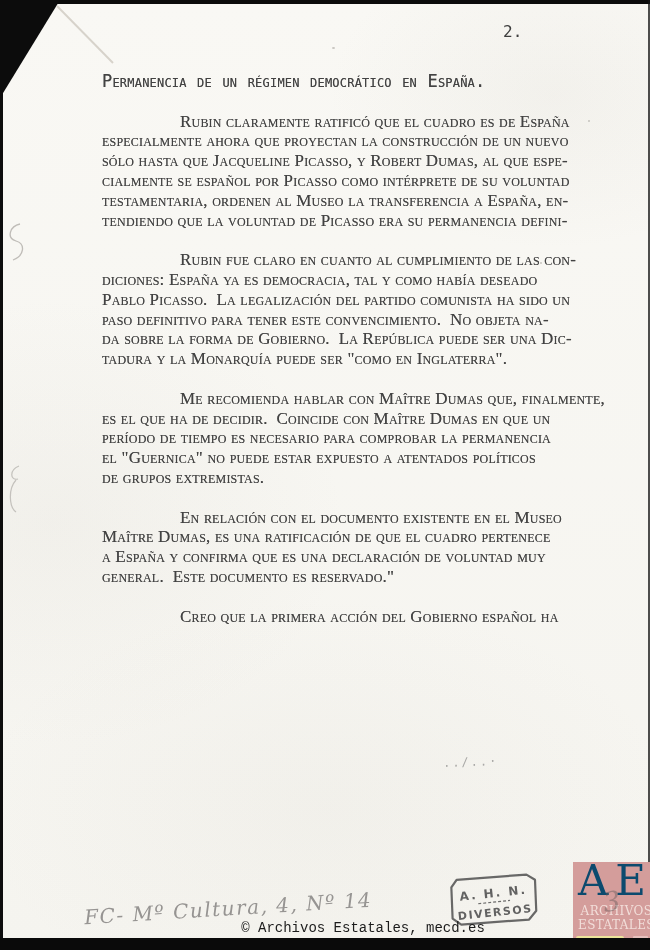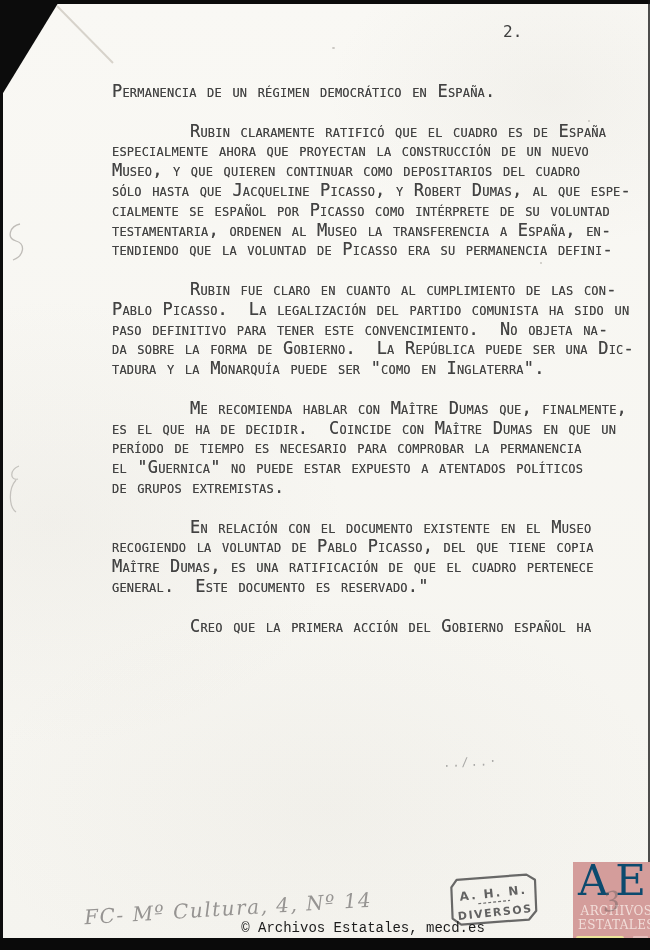--- a/index.html
+++ b/index.html
@@ -19,22 +19,22 @@
   .bottom-band{position:absolute;left:0;top:938px;width:650px;height:12px;background:#0a0a0a;}
   .corner-svg{position:absolute;left:0;top:0;}
   
   .doc-body{
     position:absolute;left:95px;top:65px;width:472px;
     font-family:"DejaVu Sans Mono","Liberation Mono",monospace;
     font-size:17px;line-height:19.8px;letter-spacing:0.2px;
     font-variant-caps:small-caps;font-variant:small-caps;
     color:#424242;text-shadow:0 0 0.6px rgba(66,66,66,0.65);
   }
-  .para{margin:17px;}
-  .para + .para{margin-top:19.8px;}
+  .para{margin:7px;}
+  .para + .para{margin-top:19.8px;font-family:Liberation Serif, serif;}
   .para.indent .line:first-child{text-indent:78px;}
   .line{white-space:pre;height:19.8px;}
   .page-number{
     position:absolute;left:503px;top:22px;
     font-family:"DejaVu Sans Mono","Liberation Mono",monospace;
     font-size:16px;color:#3e3e3e;font-variant:small-caps;
   }
   .faint-mark{
     position:absolute;left:443px;top:755px;
     font-family:"DejaVu Sans Mono",monospace;font-size:12px;letter-spacing:2px;
@@ -123,44 +123,44 @@
 
   <div class="page-number">2.</div>
 
   <div class="doc-body">
       <div class="para">
         <div class="line">Permanencia de un régimen democrático en España.</div>
       </div>
       <div class="para indent">
         <div class="line">Rubin claramente ratificó que el cuadro es de España</div>
         <div class="line">especialmente ahora que proyectan la construcción de un nuevo</div>
-        <div class="line">Museo, y que quieren continuar como depositarios del cuadro</div>
         <div class="line">sólo hasta que Jacqueline Picasso, y Robert Dumas, al que espe-</div>
         <div class="line">cialmente se español por Picasso como intérprete de su voluntad</div>
         <div class="line">testamentaria, ordenen al Museo la transferencia a España, en-</div>
         <div class="line">tendiendo que la voluntad de Picasso era su permanencia defini-</div>
       </div>
       <div class="para indent">
         <div class="line">Rubin fue claro en cuanto al cumplimiento de las con-</div>
+        <div class="line">diciones: España ya es democracia, tal y como había deseado</div>
         <div class="line">Pablo Picasso.  La legalización del partido comunista ha sido un</div>
         <div class="line">paso definitivo para tener este convencimiento.  No objeta na-</div>
         <div class="line">da sobre la forma de Gobierno.  La República puede ser una Dic-</div>
         <div class="line">tadura y la Monarquía puede ser "como en Inglaterra".</div>
       </div>
       <div class="para indent">
         <div class="line">Me recomienda hablar con Maître Dumas que, finalmente,</div>
         <div class="line">es el que ha de decidir.  Coincide con Maître Dumas en que un</div>
         <div class="line">período de tiempo es necesario para comprobar la permanencia</div>
         <div class="line">el "Guernica" no puede estar expuesto a atentados políticos</div>
         <div class="line">de grupos extremistas.</div>
       </div>
       <div class="para indent">
         <div class="line">En relación con el documento existente en el Museo</div>
-        <div class="line">recogiendo la voluntad de Pablo Picasso, del que tiene copia</div>
         <div class="line">Maître Dumas, es una ratificación de que el cuadro pertenece</div>
+        <div class="line">a España y confirma que es una declaración de voluntad muy</div>
         <div class="line">general.  Este documento es reservado."</div>
       </div>
       <div class="para indent">
         <div class="line">Creo que la primera acción del Gobierno español ha</div>
       </div>
     </div>
 
   <div class="faint-mark">../..·</div>
 
   <div class="handwritten">FC- Mº Cultura, 4, Nº 14</div>

